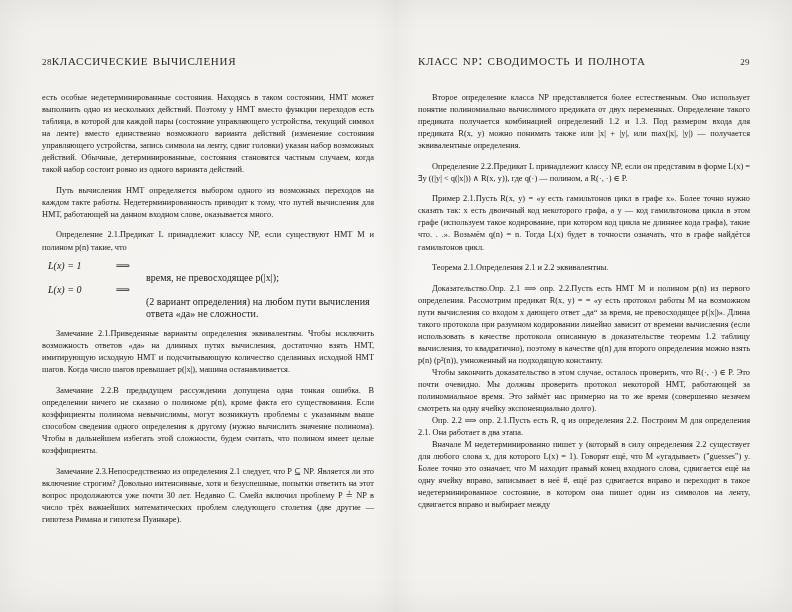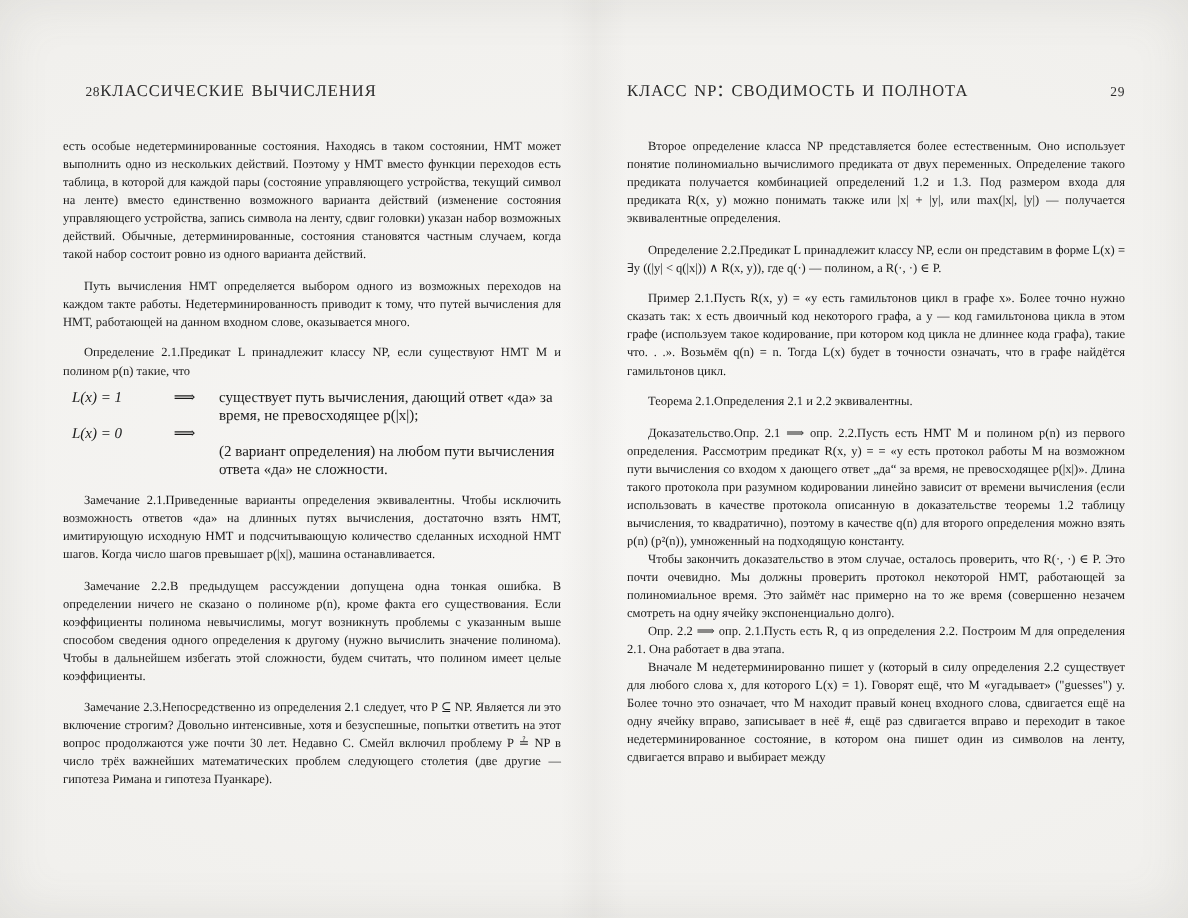--- a/index.html
+++ b/index.html
@@ -64,21 +64,20 @@
     letter-spacing: 0.55px;
     color: #2b2b2b;
     height: 14px;
     margin-bottom: 26px;
   }
   .runhead .folio {
     font-size: 9px;
     letter-spacing: 0.4px;
     font-variant: normal;
     flex: 0 0 auto;
-    margin-left: 15px;
   }
   .runhead .title {
     flex: 1 1 auto;
     text-align: left;
     font-variant: small-caps;
     text-transform: lowercase;
     font-size: 15px;
     letter-spacing: 0.7px;
   }
   .runhead.right .folio { order: 2; text-align: center; }
@@ -157,21 +156,20 @@
       <p class="noindent">есть особые недетерминированные состояния. Находясь в таком состоянии, НМТ может выполнить одно из нескольких действий. Поэтому у НМТ вместо функции переходов есть таблица, в которой для каждой пары (состояние управляющего устройства, текущий символ на ленте) вместо единственно возможного варианта действий (изменение состояния управляющего устройства, запись символа на ленту, сдвиг головки) указан набор возможных действий. Обычные, детерминированные, состояния становятся частным случаем, когда такой набор состоит ровно из одного варианта действий.</p>
 
       <p class="para-gap"><span class="it">Путь вычисления</span><span> НМТ определяется выбором одного из возможных переходов на каждом такте работы. Недетерминированность приводит к тому, что путей вычисления для НМТ, работающей на данном входном слове, оказывается много.</span></p>
 
       <p class="para-gap"><span class="runin">Определение 2.1.</span><span>Предикат L принадлежит классу NP, если существуют НМТ M и полином p(n) такие, что</span></p>
 
       <div class="eqblock">
         <div class="eqrow">
           <span class="eq-lhs math">L(x) = 1</span>
           <span class="eq-arrow">⟹</span>
-          <span class="eq-rhs">существует путь вычисления, дающий ответ «да» за</span>
         </div>
         <div class="eq-rhs-cont">время, не превосходящее p(|x|);</div>
 
         <div class="eqrow">
           <span class="eq-lhs math">L(x) = 0</span>
           <span class="eq-arrow">⟹</span>
         </div>
         <div class="eq-rhs-cont"><span class="it">(2 вариант определения)</span><span> на любом пути вычисления</span></div>
         <div class="eq-rhs-cont">ответа «да» не сложности.</div>
       </div>

